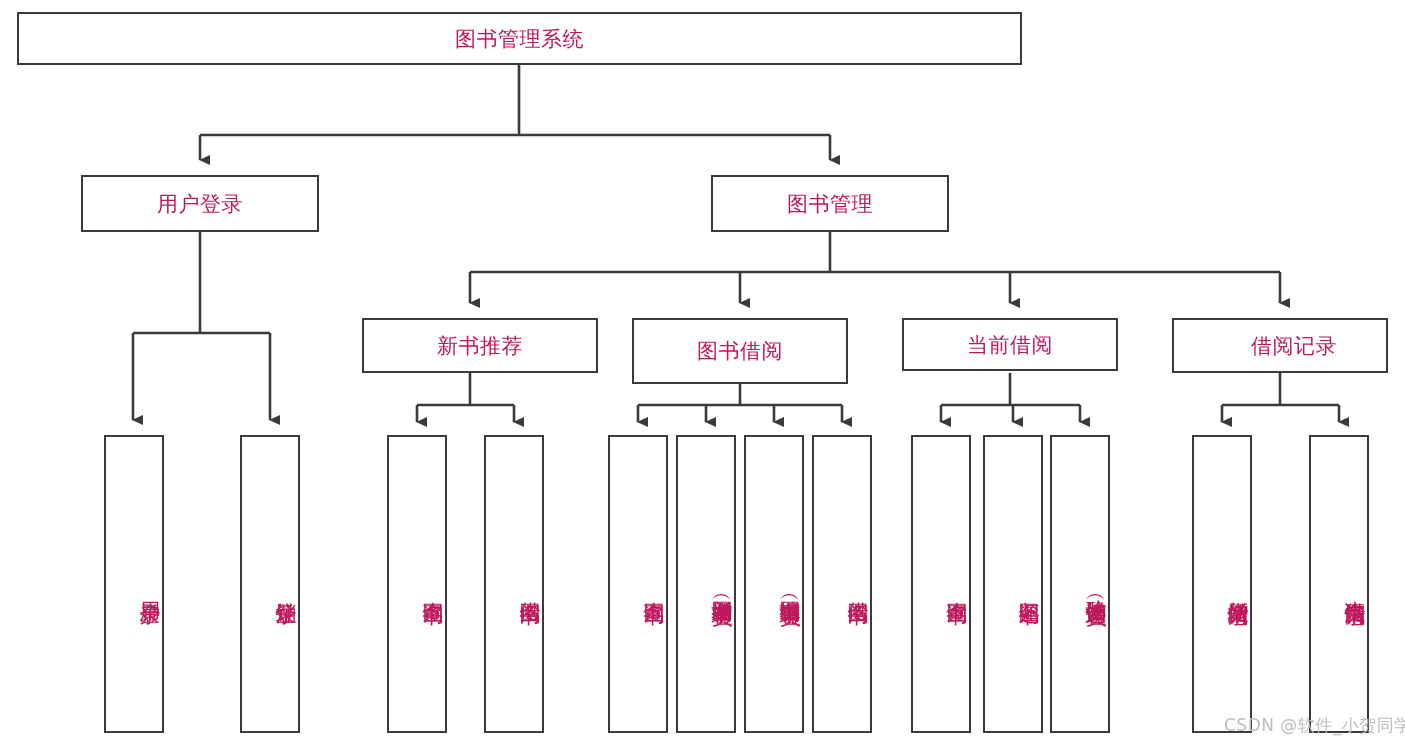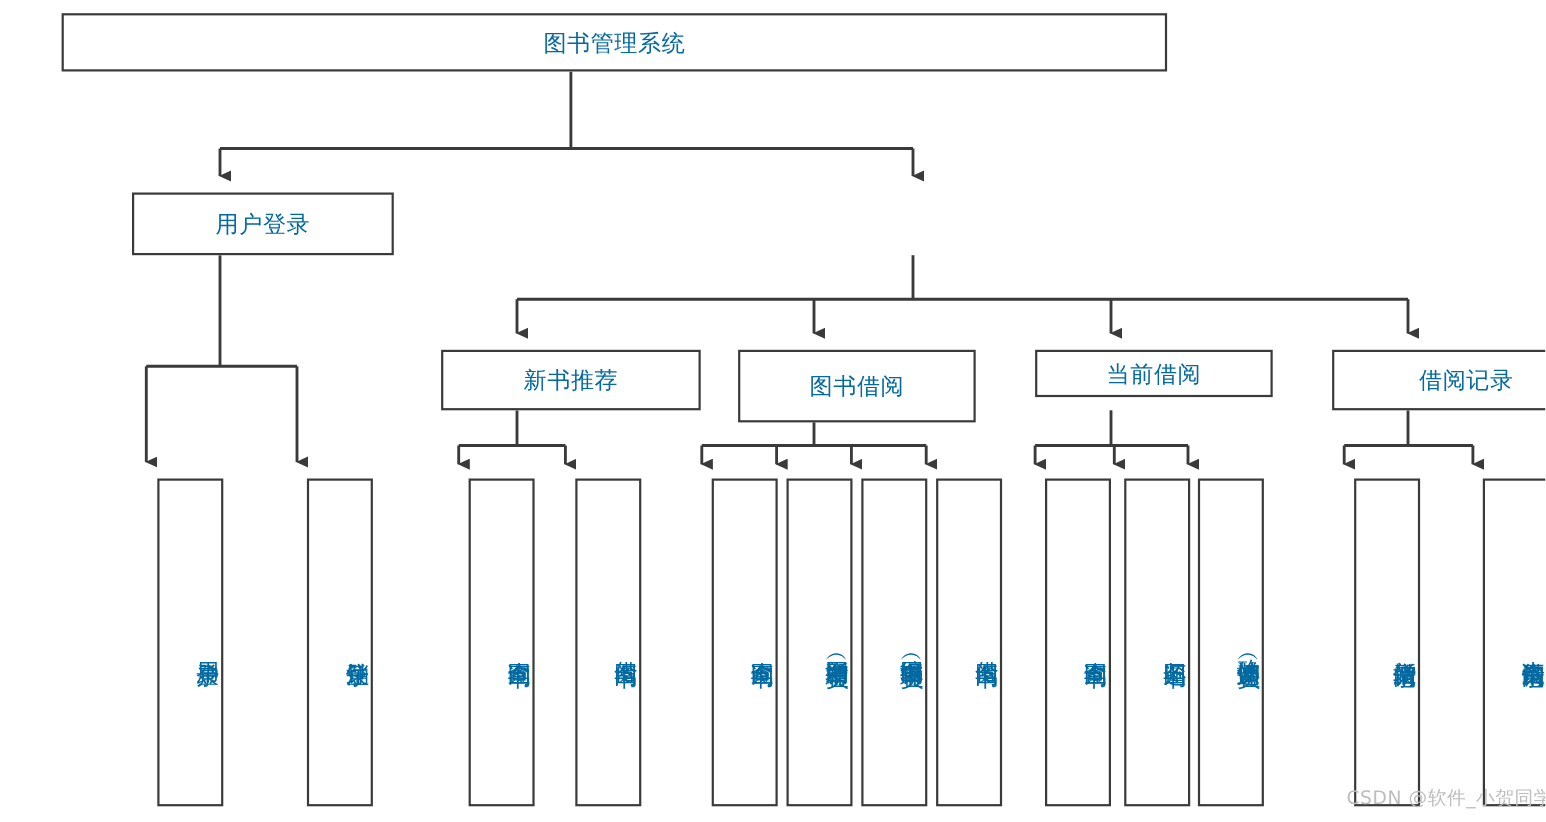--- a/index.html
+++ b/index.html
@@ -25,22 +25,21 @@
     height: 747px;
   }
   .node {
     position: absolute;
     box-sizing: border-box;
     border: 2.5px solid #3a3a3a;
     background: #ffffff;
     display: flex;
     align-items: center;
     justify-content: center;
-    color: #0369a1;
-    margin-left: 39px;
+    color: #be185d;
   }
   .node-h {
     font-size: 21px;
     letter-spacing: 0.5px;
     white-space: nowrap;
   }
   .node-v {
     writing-mode: vertical-rl;
     text-orientation: upright;
     font-size: 21px;
@@ -118,28 +117,31 @@
     </g>
   </svg>
 
   <div class="node node-h" style="left:17px; top:12px; width:1005px; height:53px;">
     <span>图书管理系统</span>
   </div>
 
   <div class="node node-h" style="left:81px; top:175px; width:238px; height:57px;">
     <span>用户登录</span>
   </div>
+  <div class="node node-h" style="left:711px; top:175px; width:238px; height:57px;">
+    <span>图书管理</span>
+  </div>
 
   <div class="node node-h" style="left:362px; top:318px; width:236px; height:55px;">
     <span>新书推荐</span>
   </div>
   <div class="node node-h" style="left:632px; top:318px; width:216px; height:66px;">
     <span>图书借阅</span>
   </div>
-  <div class="node node-h" style="left:902px; top:318px; width:216px; height:43px;">
+  <div class="node node-h" style="left:902px; top:318px; width:216px; height:53px;">
     <span>当前借阅</span>
   </div>
   <div class="node node-h" style="left:1172px; top:318px; width:216px; height:55px;padding-left:28px;">
     <span>借阅记录</span>
   </div>
 
   <div class="node node-v" style="left:104px; top:435px; width:60px; height:298px;">
     <span>用户登录</span>
   </div>
   <div class="node node-v" style="left:240px; top:435px; width:60px; height:298px;">

